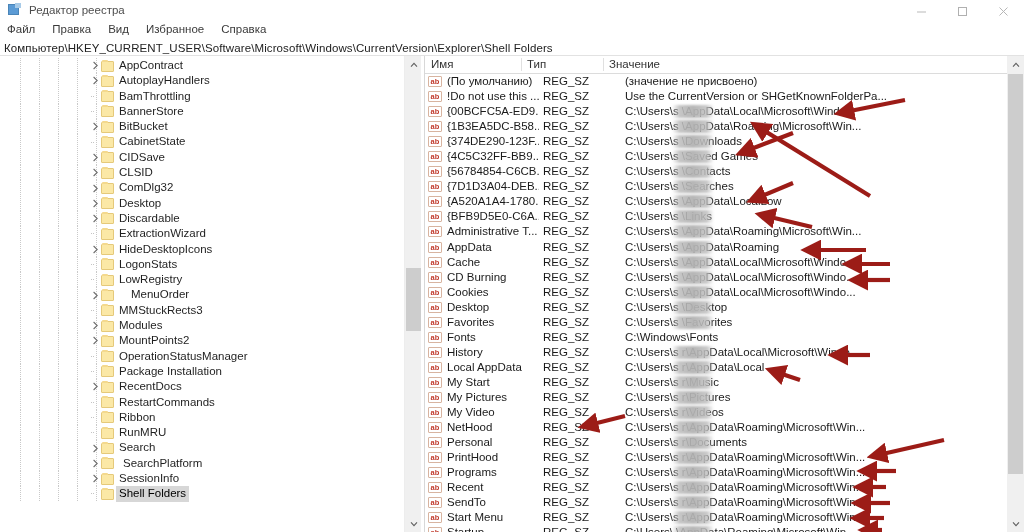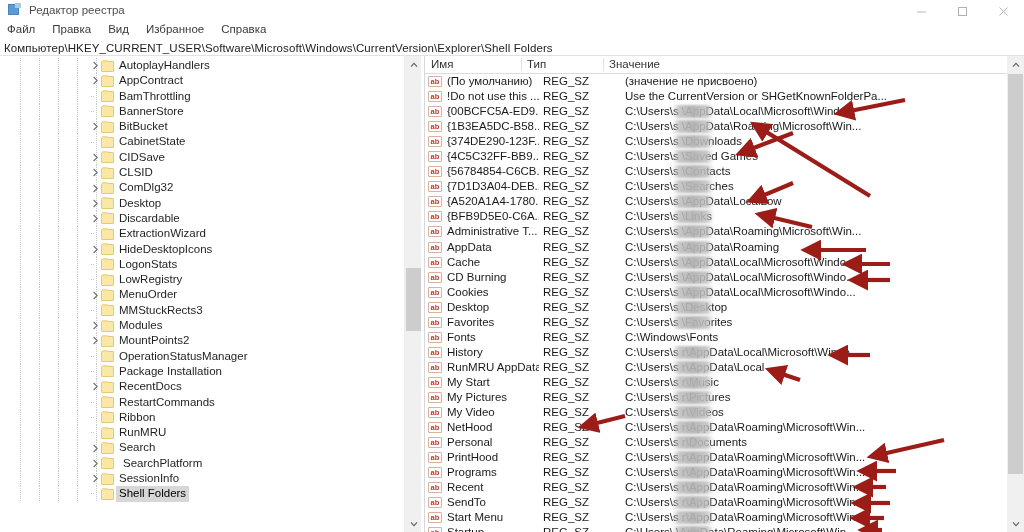--- a/index.html
+++ b/index.html
@@ -133,43 +133,43 @@
           <div class="tguide" style="left: 39px;"></div>
           <div class="tguide" style="left: 58px;"></div>
           <div class="tguide" style="left: 77px;"></div>
           <div class="tguide" style="left: 96px;"></div>
           <div class="texp" style="left: 89px;">
             <svg width="7" height="9" viewBox="0 0 7 9">
               <path d="M1.6 1 L5.2 4.5 L1.6 8" fill="none" stroke="#6b6b6b" stroke-width="1.05"></path>
             </svg>
           </div>
           <div class="tfolder" style="left: 101px; top: 2.5px;"></div>
+          <div class="tlabel" style="left: 116px;">AppContract</div>
+        </div>
+        <div class="tnode">
+          <div class="tguide" style="left: 20px;"></div>
+          <div class="tguide" style="left: 39px;"></div>
+          <div class="tguide" style="left: 58px;"></div>
+          <div class="tguide" style="left: 77px;"></div>
+          <div class="tguide" style="left: 96px;"></div>
+          <div class="texp" style="left: 89px;">
+            <svg width="7" height="9" viewBox="0 0 7 9">
+              <path d="M1.6 1 L5.2 4.5 L1.6 8" fill="none" stroke="#6b6b6b" stroke-width="1.05"></path>
+            </svg>
+          </div>
+          <div class="tfolder" style="left: 101px; top: 2.5px;"></div>
           <div class="tlabel" style="left: 116px;">AutoplayHandlers</div>
         </div>
         <div class="tnode">
           <div class="tguide" style="left: 20px;"></div>
           <div class="tguide" style="left: 39px;"></div>
           <div class="tguide" style="left: 58px;"></div>
           <div class="tguide" style="left: 77px;"></div>
           <div class="tguide" style="left: 96px;"></div>
           <div class="texp" style="left: 89px;">
-            <svg width="7" height="9" viewBox="0 0 7 9">
-              <path d="M1.6 1 L5.2 4.5 L1.6 8" fill="none" stroke="#6b6b6b" stroke-width="1.05"></path>
-            </svg>
-          </div>
-          <div class="tfolder" style="left: 101px; top: 2.5px;"></div>
-          <div class="tlabel" style="left: 116px;">AppContract</div>
-        </div>
-        <div class="tnode">
-          <div class="tguide" style="left: 20px;"></div>
-          <div class="tguide" style="left: 39px;"></div>
-          <div class="tguide" style="left: 58px;"></div>
-          <div class="tguide" style="left: 77px;"></div>
-          <div class="tguide" style="left: 96px;"></div>
-          <div class="texp" style="left: 89px;">
             <svg width="9" height="9" viewBox="0 0 9 9">
               <line x1="0" y1="4.5" x2="4" y2="4.5" stroke="#c4c4c4" stroke-width="1" stroke-dasharray="1 1"></line>
             </svg>
           </div>
           <div class="tfolder" style="left: 101px; top: 2.5px;"></div>
           <div class="tlabel" style="left: 116px;">BamThrottling</div>
         </div>
         <div class="tnode">
           <div class="tguide" style="left: 20px;"></div>
           <div class="tguide" style="left: 39px;"></div>
@@ -343,21 +343,21 @@
           <div class="tguide" style="left: 39px;"></div>
           <div class="tguide" style="left: 58px;"></div>
           <div class="tguide" style="left: 77px;"></div>
           <div class="tguide" style="left: 96px;"></div>
           <div class="texp" style="left: 89px;">
             <svg width="7" height="9" viewBox="0 0 7 9">
               <path d="M1.6 1 L5.2 4.5 L1.6 8" fill="none" stroke="#6b6b6b" stroke-width="1.05"></path>
             </svg>
           </div>
           <div class="tfolder" style="left: 101px; top: 2.5px;"></div>
-          <div class="tlabel" style="left: 116px;">MenuOrder</div>
+          <div class="tlabel" style="left: 128px;">MenuOrder</div>
         </div>
         <div class="tnode">
           <div class="tguide" style="left: 20px;"></div>
           <div class="tguide" style="left: 39px;"></div>
           <div class="tguide" style="left: 58px;"></div>
           <div class="tguide" style="left: 77px;"></div>
           <div class="tguide" style="left: 96px;"></div>
           <div class="texp" style="left: 89px;">
             <svg width="9" height="9" viewBox="0 0 9 9">
               <line x1="0" y1="4.5" x2="4" y2="4.5" stroke="#c4c4c4" stroke-width="1" stroke-dasharray="1 1"></line>
@@ -686,21 +686,21 @@
         </div>
         <div class="lrow">
           <div class="abicon">ab</div>
           <div class="lcell c-name">History</div>
           <div class="lcell c-type">REG_SZ</div>
           <div class="lcell c-val">C:\Users\s        r\AppData\Local\Microsoft\Windo...</div>
           <div class="blurmask" style="left: 247px; width: 42px;"></div>
         </div>
         <div class="lrow">
           <div class="abicon">ab</div>
-          <div class="lcell c-name">RunMRU AppData</div>
+          <div class="lcell c-name">Local AppData</div>
           <div class="lcell c-type">REG_SZ</div>
           <div class="lcell c-val">C:\Users\s        r\AppData\Local</div>
           <div class="blurmask" style="left: 247px; width: 42px;"></div>
         </div>
         <div class="lrow">
           <div class="abicon">ab</div>
           <div class="lcell c-name">My Start</div>
           <div class="lcell c-type">REG_SZ</div>
           <div class="lcell c-val">C:\Users\s        r\Music</div>
           <div class="blurmask" style="left: 247px; width: 42px;"></div>

